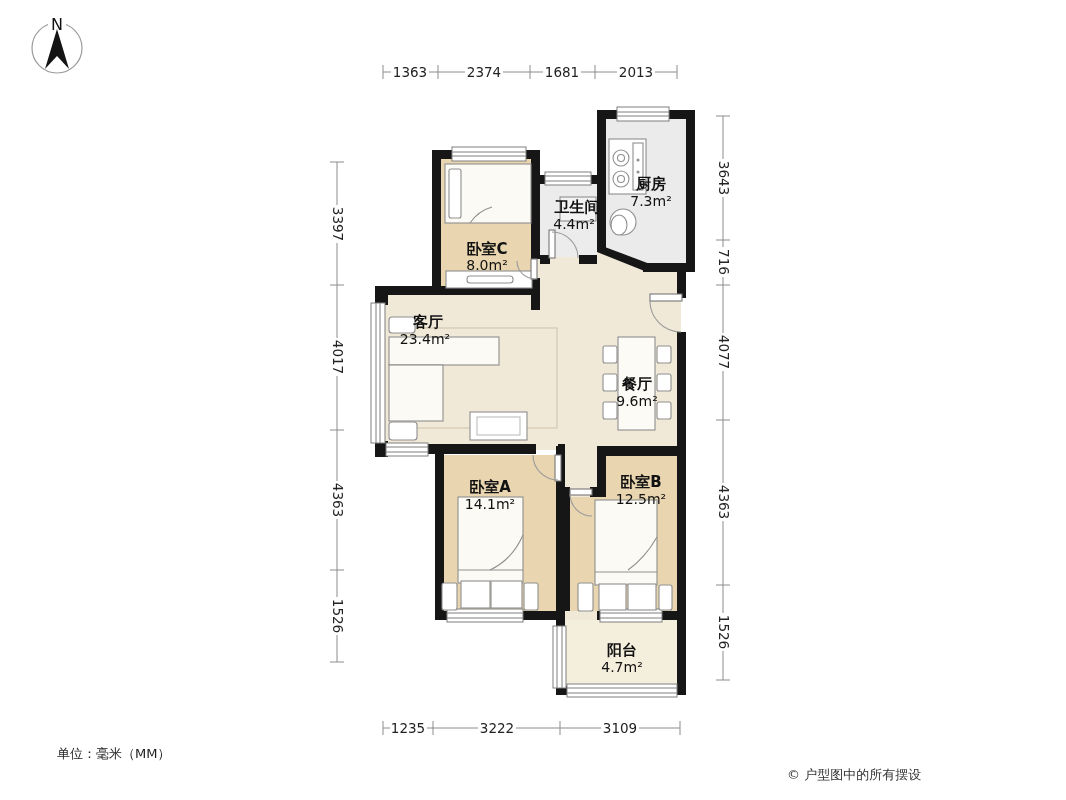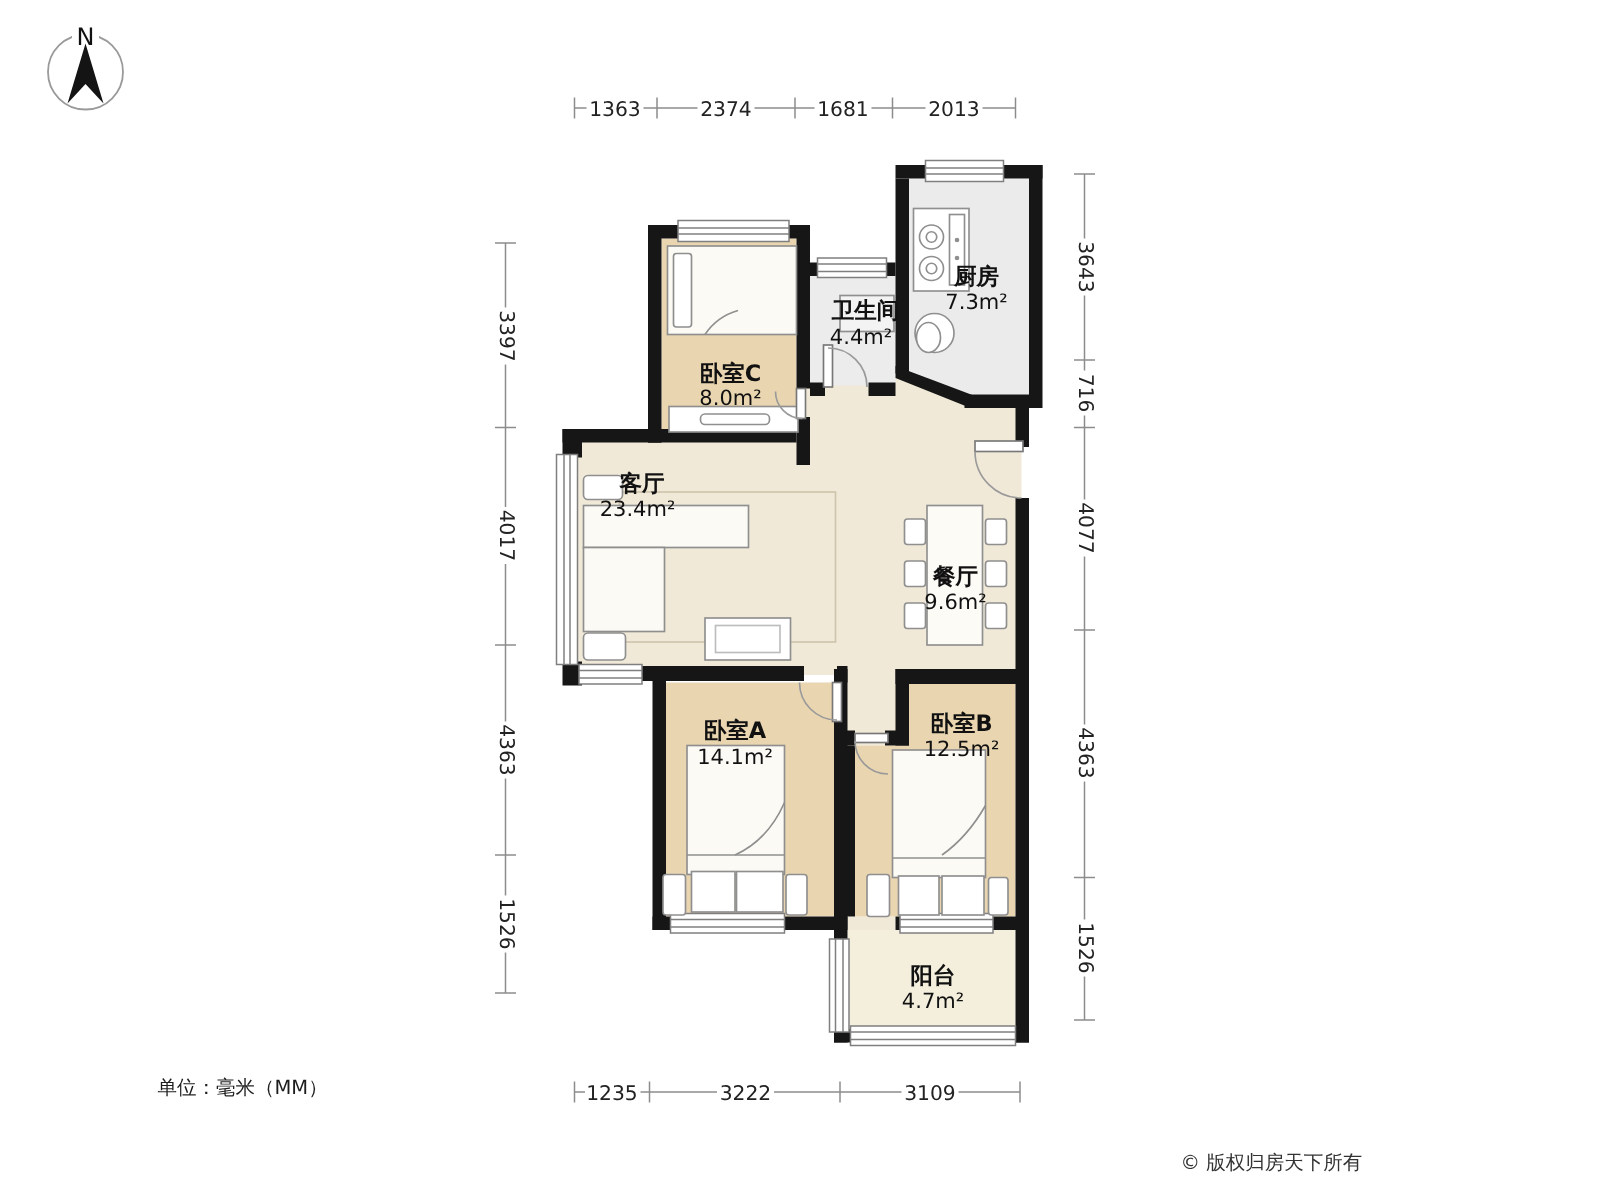--- a/index.html
+++ b/index.html
@@ -303,16 +303,16 @@
       <text class="dim-text" stroke="none" x="723" y="182" text-anchor="middle" transform="rotate(90 723 178)">3643</text>
       <text class="dim-text" stroke="none" x="723" y="266" text-anchor="middle" transform="rotate(90 723 262)">716</text>
       <text class="dim-text" stroke="none" x="723" y="356" text-anchor="middle" transform="rotate(90 723 352)">4077</text>
       <text class="dim-text" stroke="none" x="723" y="506" text-anchor="middle" transform="rotate(90 723 502)">4363</text>
       <text class="dim-text" stroke="none" x="723" y="636" text-anchor="middle" transform="rotate(90 723 632)">1526</text>
     </g>
   </g>
 </svg>
 
   
-  <div class="footer-line" style="left:57px;top:716px;margin-left:48px;">单位：毫米（MM）</div>
-  <div class="footer-line" style="left:787px;top:766px;color:#333;">© 版权归房天下所有</div>
+  <div class="footer-line" style="left:57px;top:745px;">单位：毫米（MM）</div>
+  <div class="footer-line" style="left:787px;top:766px;color:#333;">© 户型图中的所有摆设</div>
 
 </div>
 
 </body></html>

